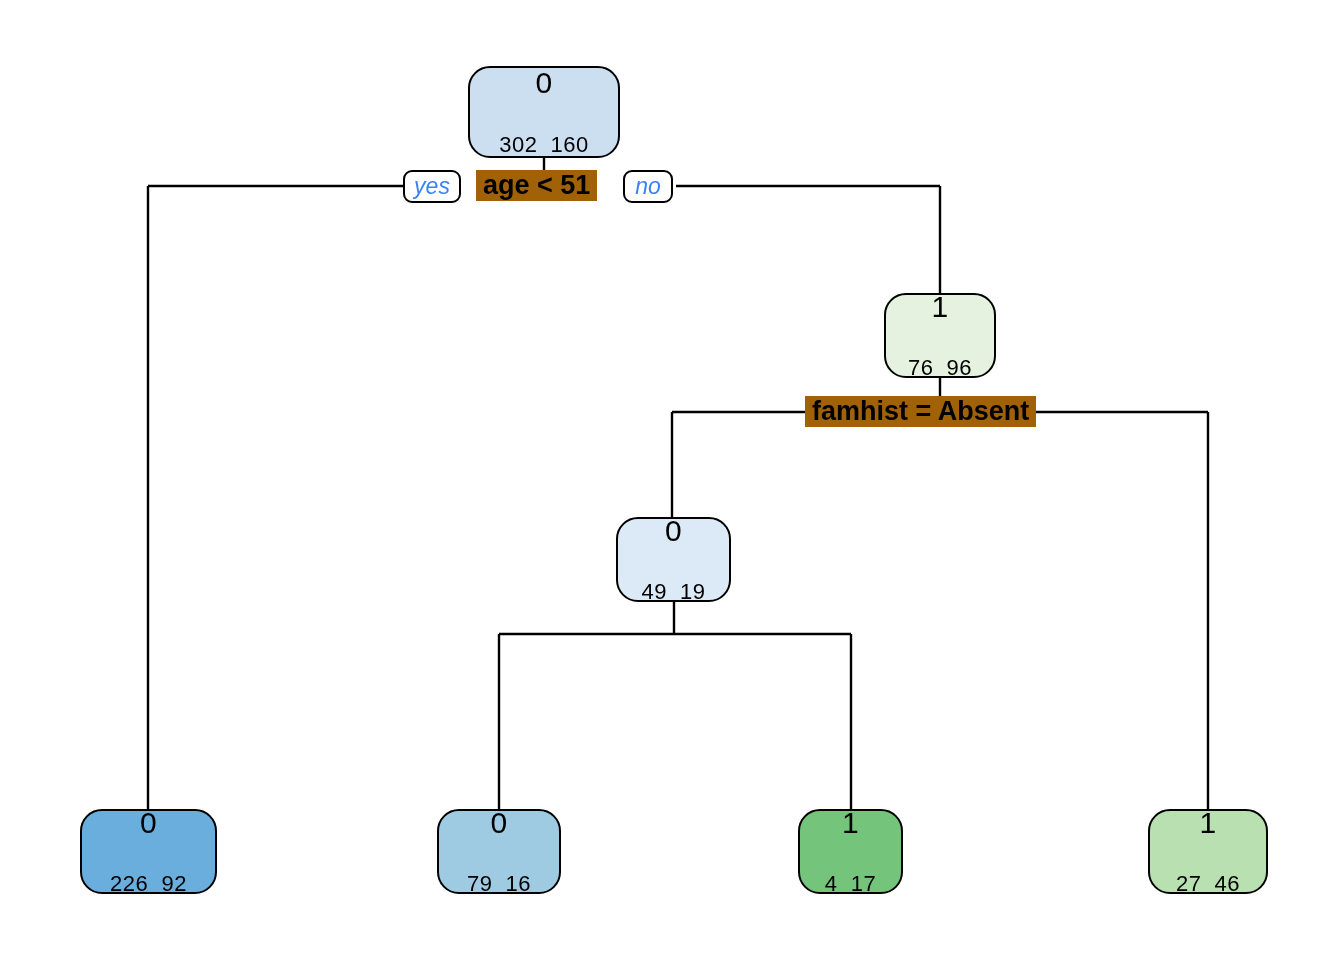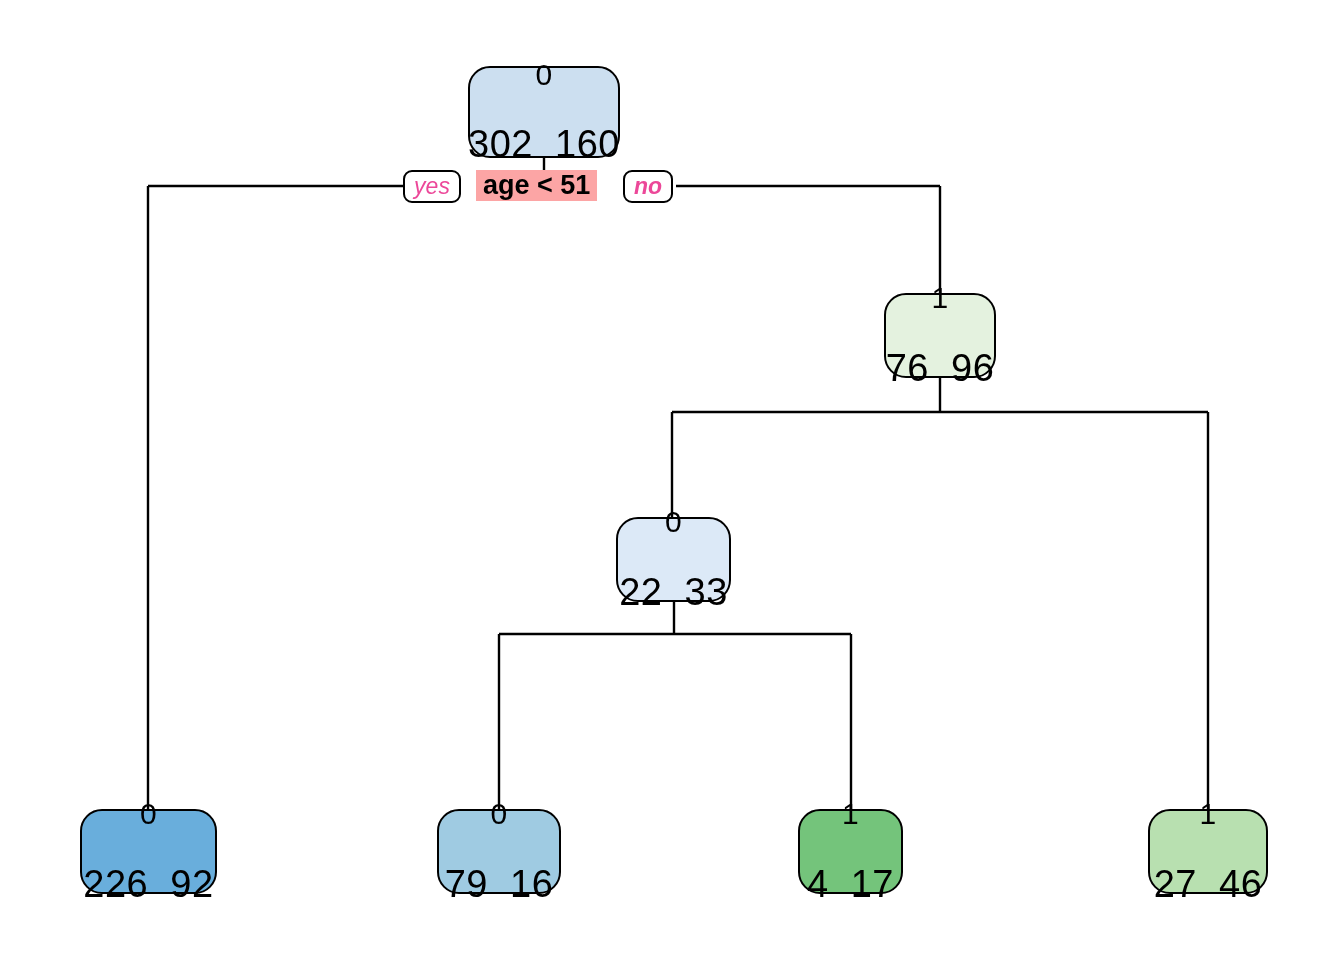--- a/index.html
+++ b/index.html
@@ -33,44 +33,44 @@
     justify-content: center;
     color: #000000;
     line-height: 1.08;
     z-index: 3;
   }
   .node .cls {
     font-size: 30px;
     letter-spacing: 0.5px;
   }
   .node .counts {
-    font-size: 38px;
+    font-size: 22px;
     white-space: pre;
     letter-spacing: 0.5px;
     margin-top: 33px;
   }
   .split-label {
     position: absolute;
     font-size: 27px;
     font-weight: bold;
     color: #000000;
     white-space: nowrap;
-    background: #fca5a5;
+    background: #a16207;
     padding: 0 7px;
     z-index: 4;
   }
   .yn {
     position: absolute;
     box-sizing: border-box;
     border: 2.2px solid #000000;
     border-radius: 9px;
     background: #ffffff;
     font-size: 23px;
     font-style: italic;
-    color: #ec4899;
+    color: #3b82f6;
     display: flex;
     align-items: center;
     justify-content: center;
     z-index: 5;
     white-space: nowrap;
   }
 </style>
 </head>
 <body>
 
@@ -106,21 +106,21 @@
     <span class="counts">302  160</span>
   </div>
 
   <div class="node" style="left:884px; top:293px; width:112px; height:85px; background:#E4F2DF;">
     <span class="cls">1</span>
     <span class="counts">76  96</span>
   </div>
 
   <div class="node" style="left:616px; top:517px; width:115px; height:85px; background:#DCE9F7;">
     <span class="cls">0</span>
-    <span class="counts">22  33</span>
+    <span class="counts">49  19</span>
   </div>
 
   <div class="node" style="left:80px; top:809px; width:137px; height:85px; background:#69AEDC;">
     <span class="cls">0</span>
     <span class="counts">226  92</span>
   </div>
 
   <div class="node" style="left:437px; top:809px; width:124px; height:85px; background:#9FCBE2;">
     <span class="cls">0</span>
     <span class="counts">79  16</span>
@@ -131,19 +131,20 @@
     <span class="counts">4  17</span>
   </div>
 
   <div class="node" style="left:1148px; top:809px; width:120px; height:85px; background:#B8E0B0;">
     <span class="cls">1</span>
     <span class="counts">27  46</span>
   </div>
 
   <div class="split-label" style="left:476px; top:170px;">age &lt; 51</div>
 
+  <div class="split-label" style="left:805px; top:396px;">famhist = Absent</div>
 
 
   <div class="yn" style="left:403px; top:170px; width:58px; height:33px;">yes</div>
 
-  <div class="yn" style="left:623px; top:170px; width:50px; height:33px;font-weight:bold;">no</div>
+  <div class="yn" style="left:623px; top:170px; width:50px; height:33px;">no</div>
 
 </div>
 
 </body></html>

